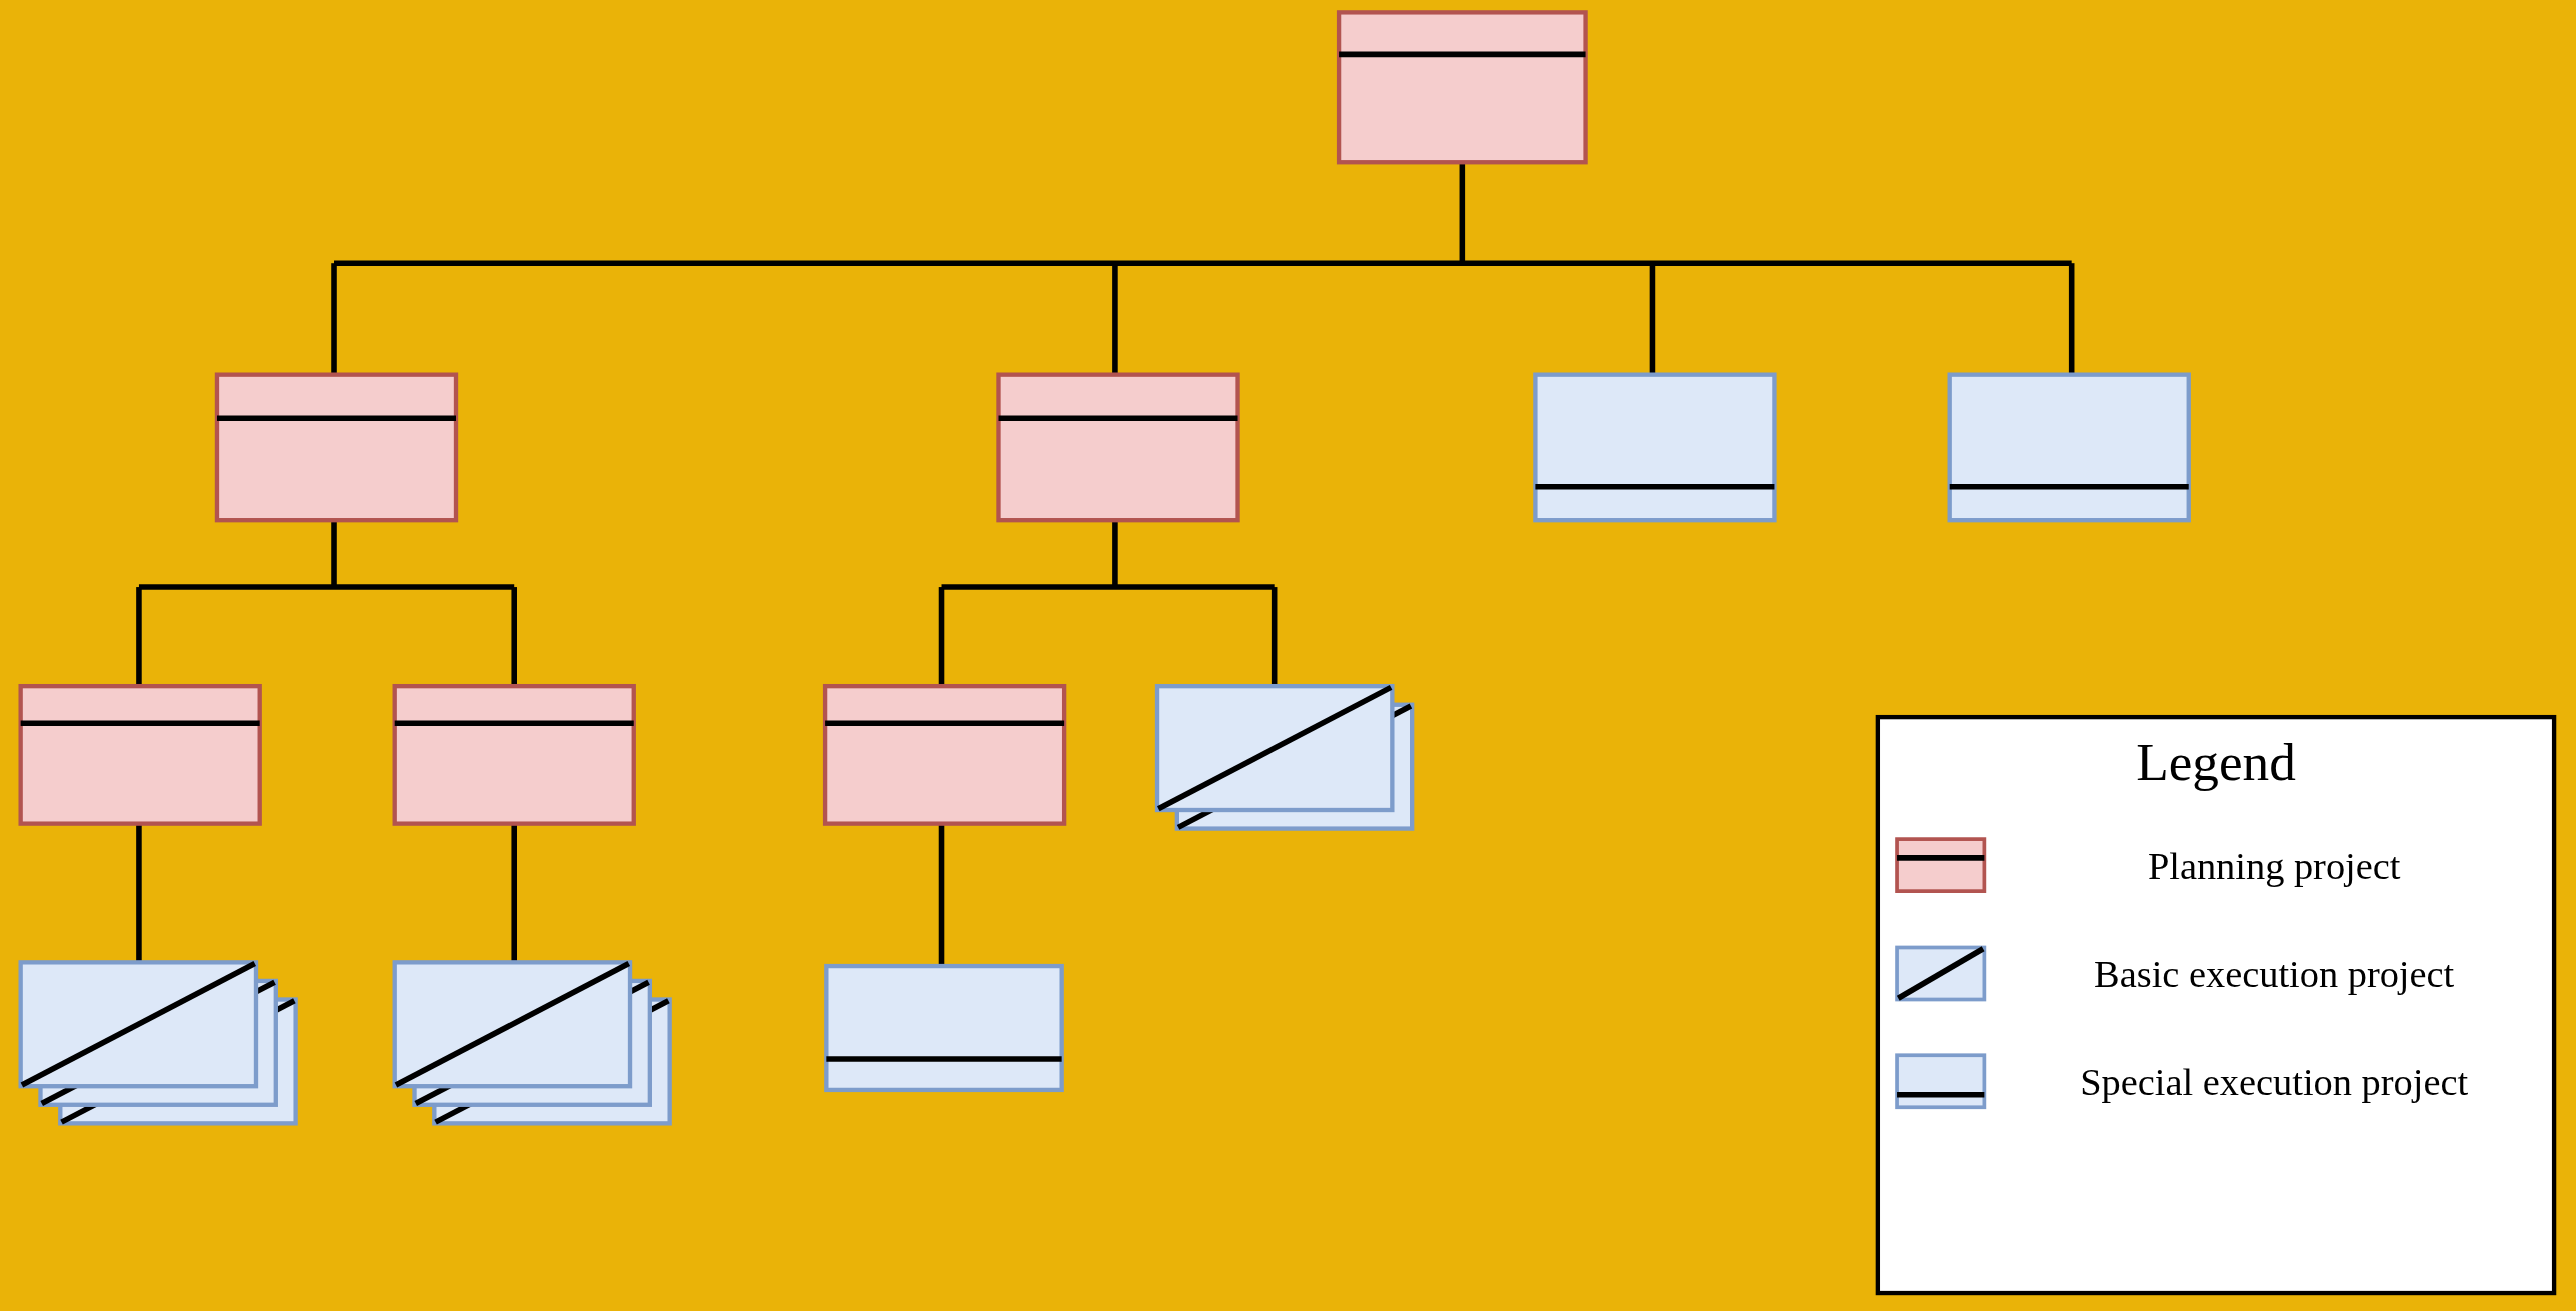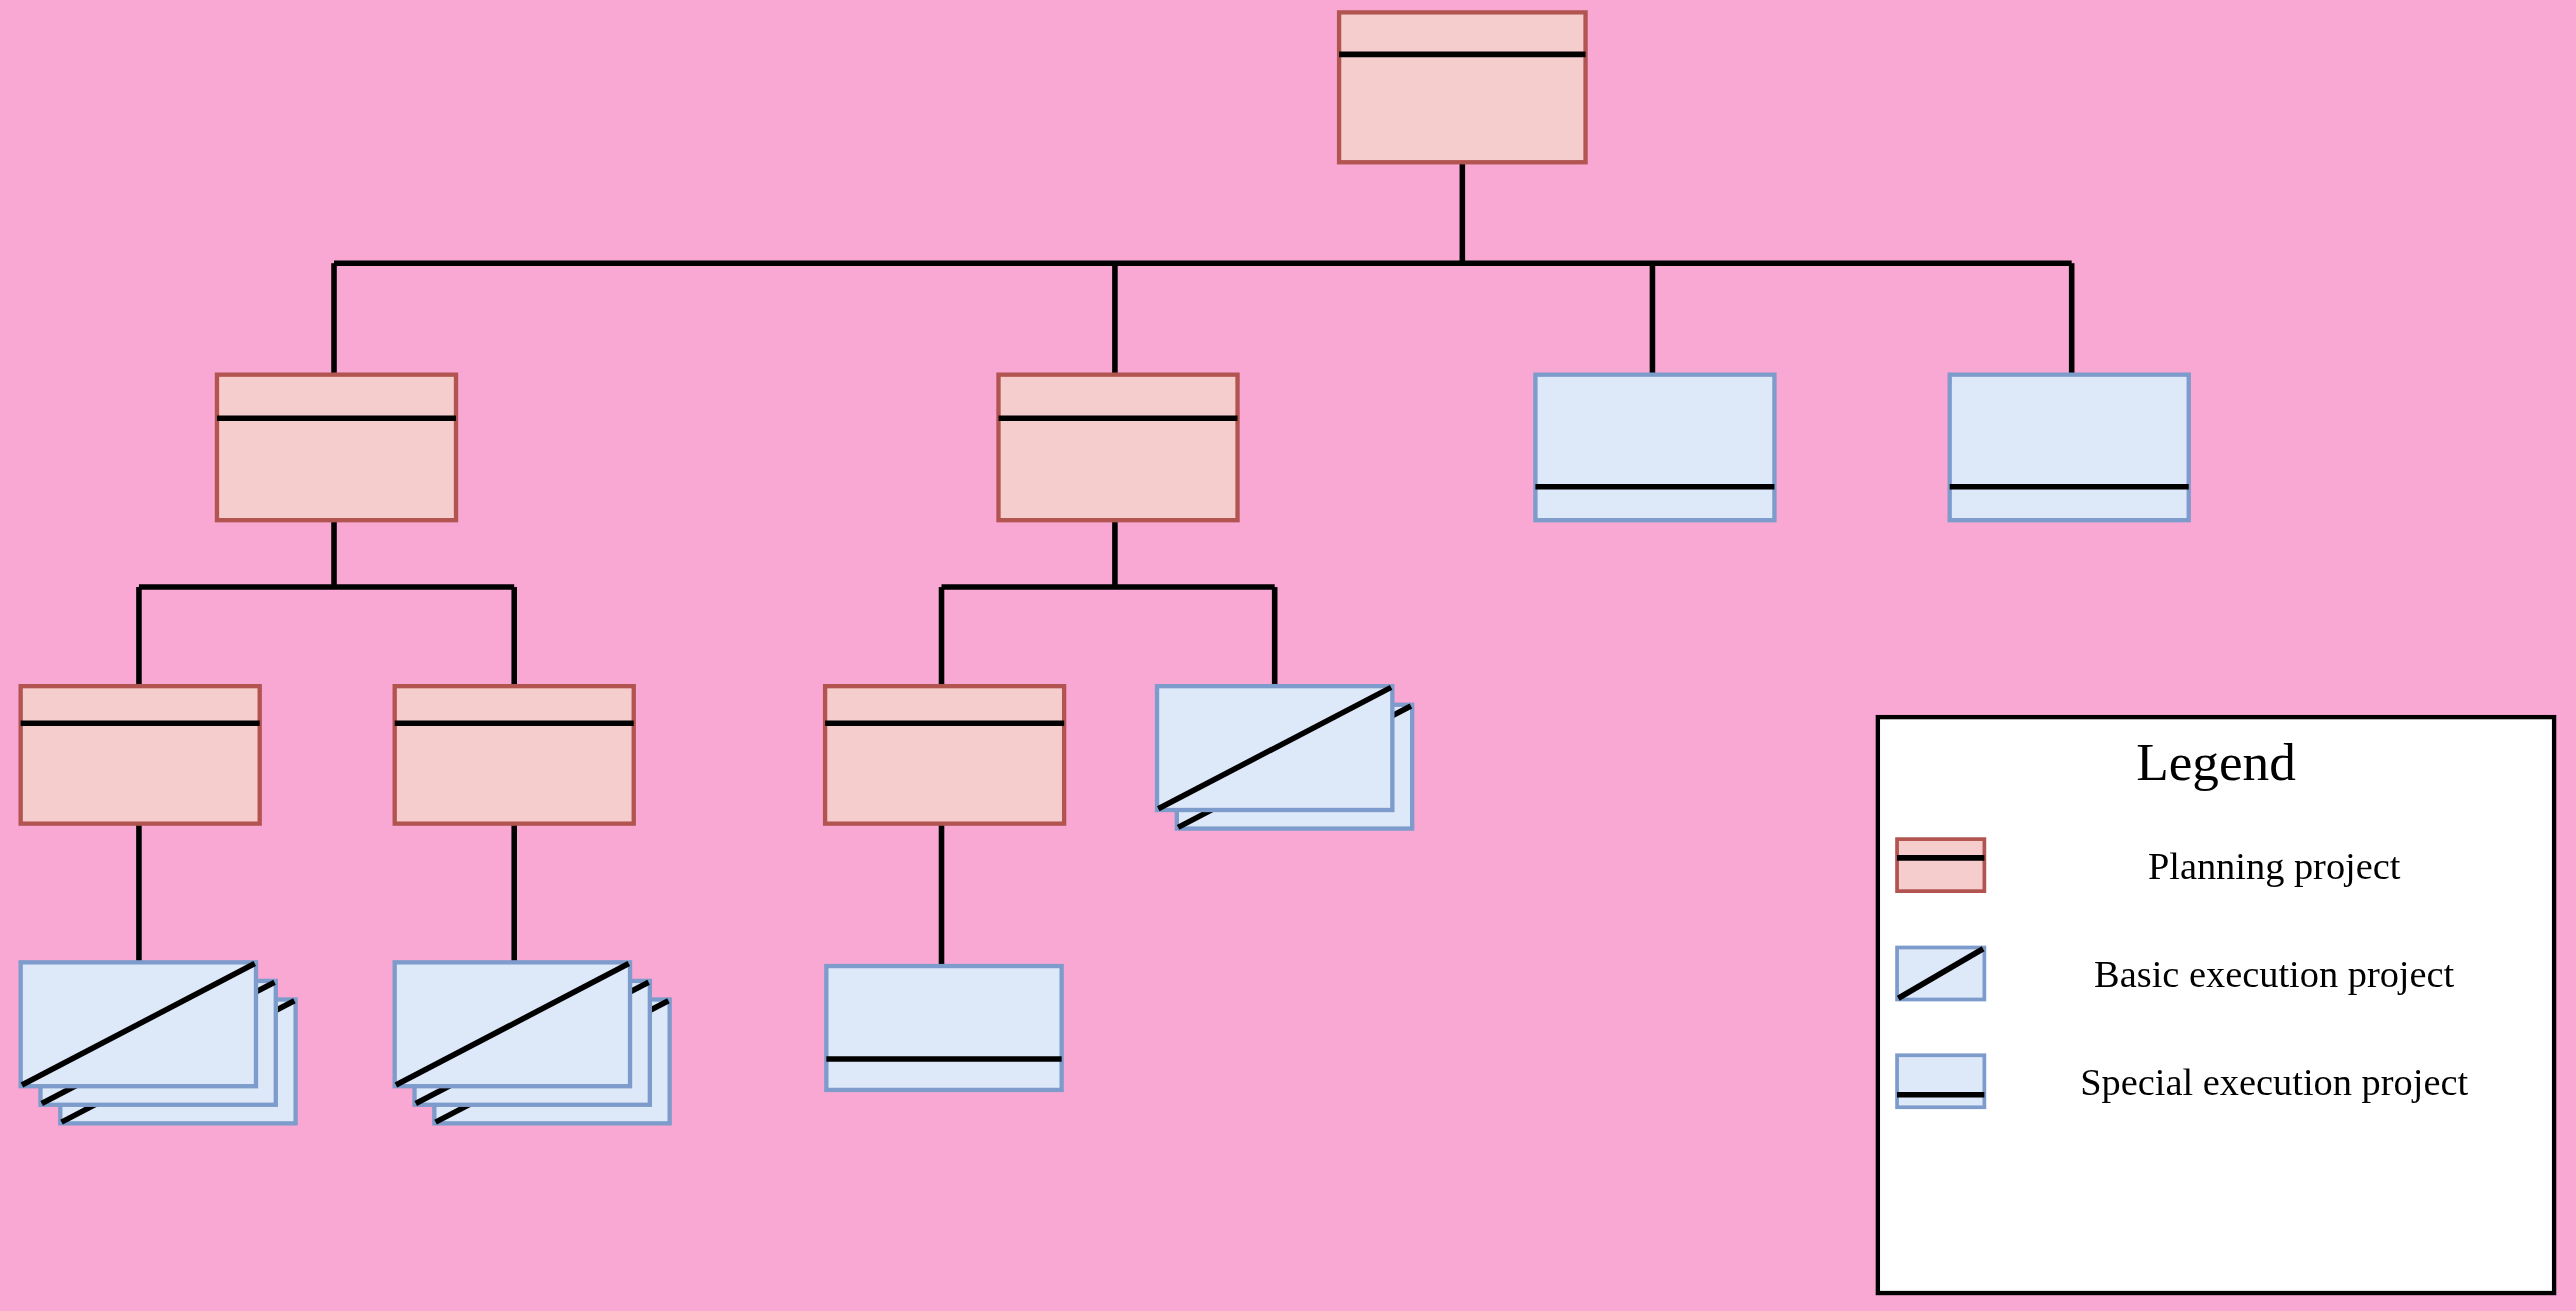--- a/index.html
+++ b/index.html
@@ -7,21 +7,21 @@
     padding: 0;
     background: #ffffff;
   }
   body {
     font-family: "Liberation Serif", "DejaVu Serif", serif;
   }
   #stage {
     position: relative;
     width: 2576px;
     height: 1311px;
-    background: #f9a8d4;
+    background: #eab308;
     overflow: hidden;
   }
   svg#diagram {
     position: absolute;
     top: 0;
     left: 0;
     width: 2576px;
     height: 1311px;
     display: block;
   }

